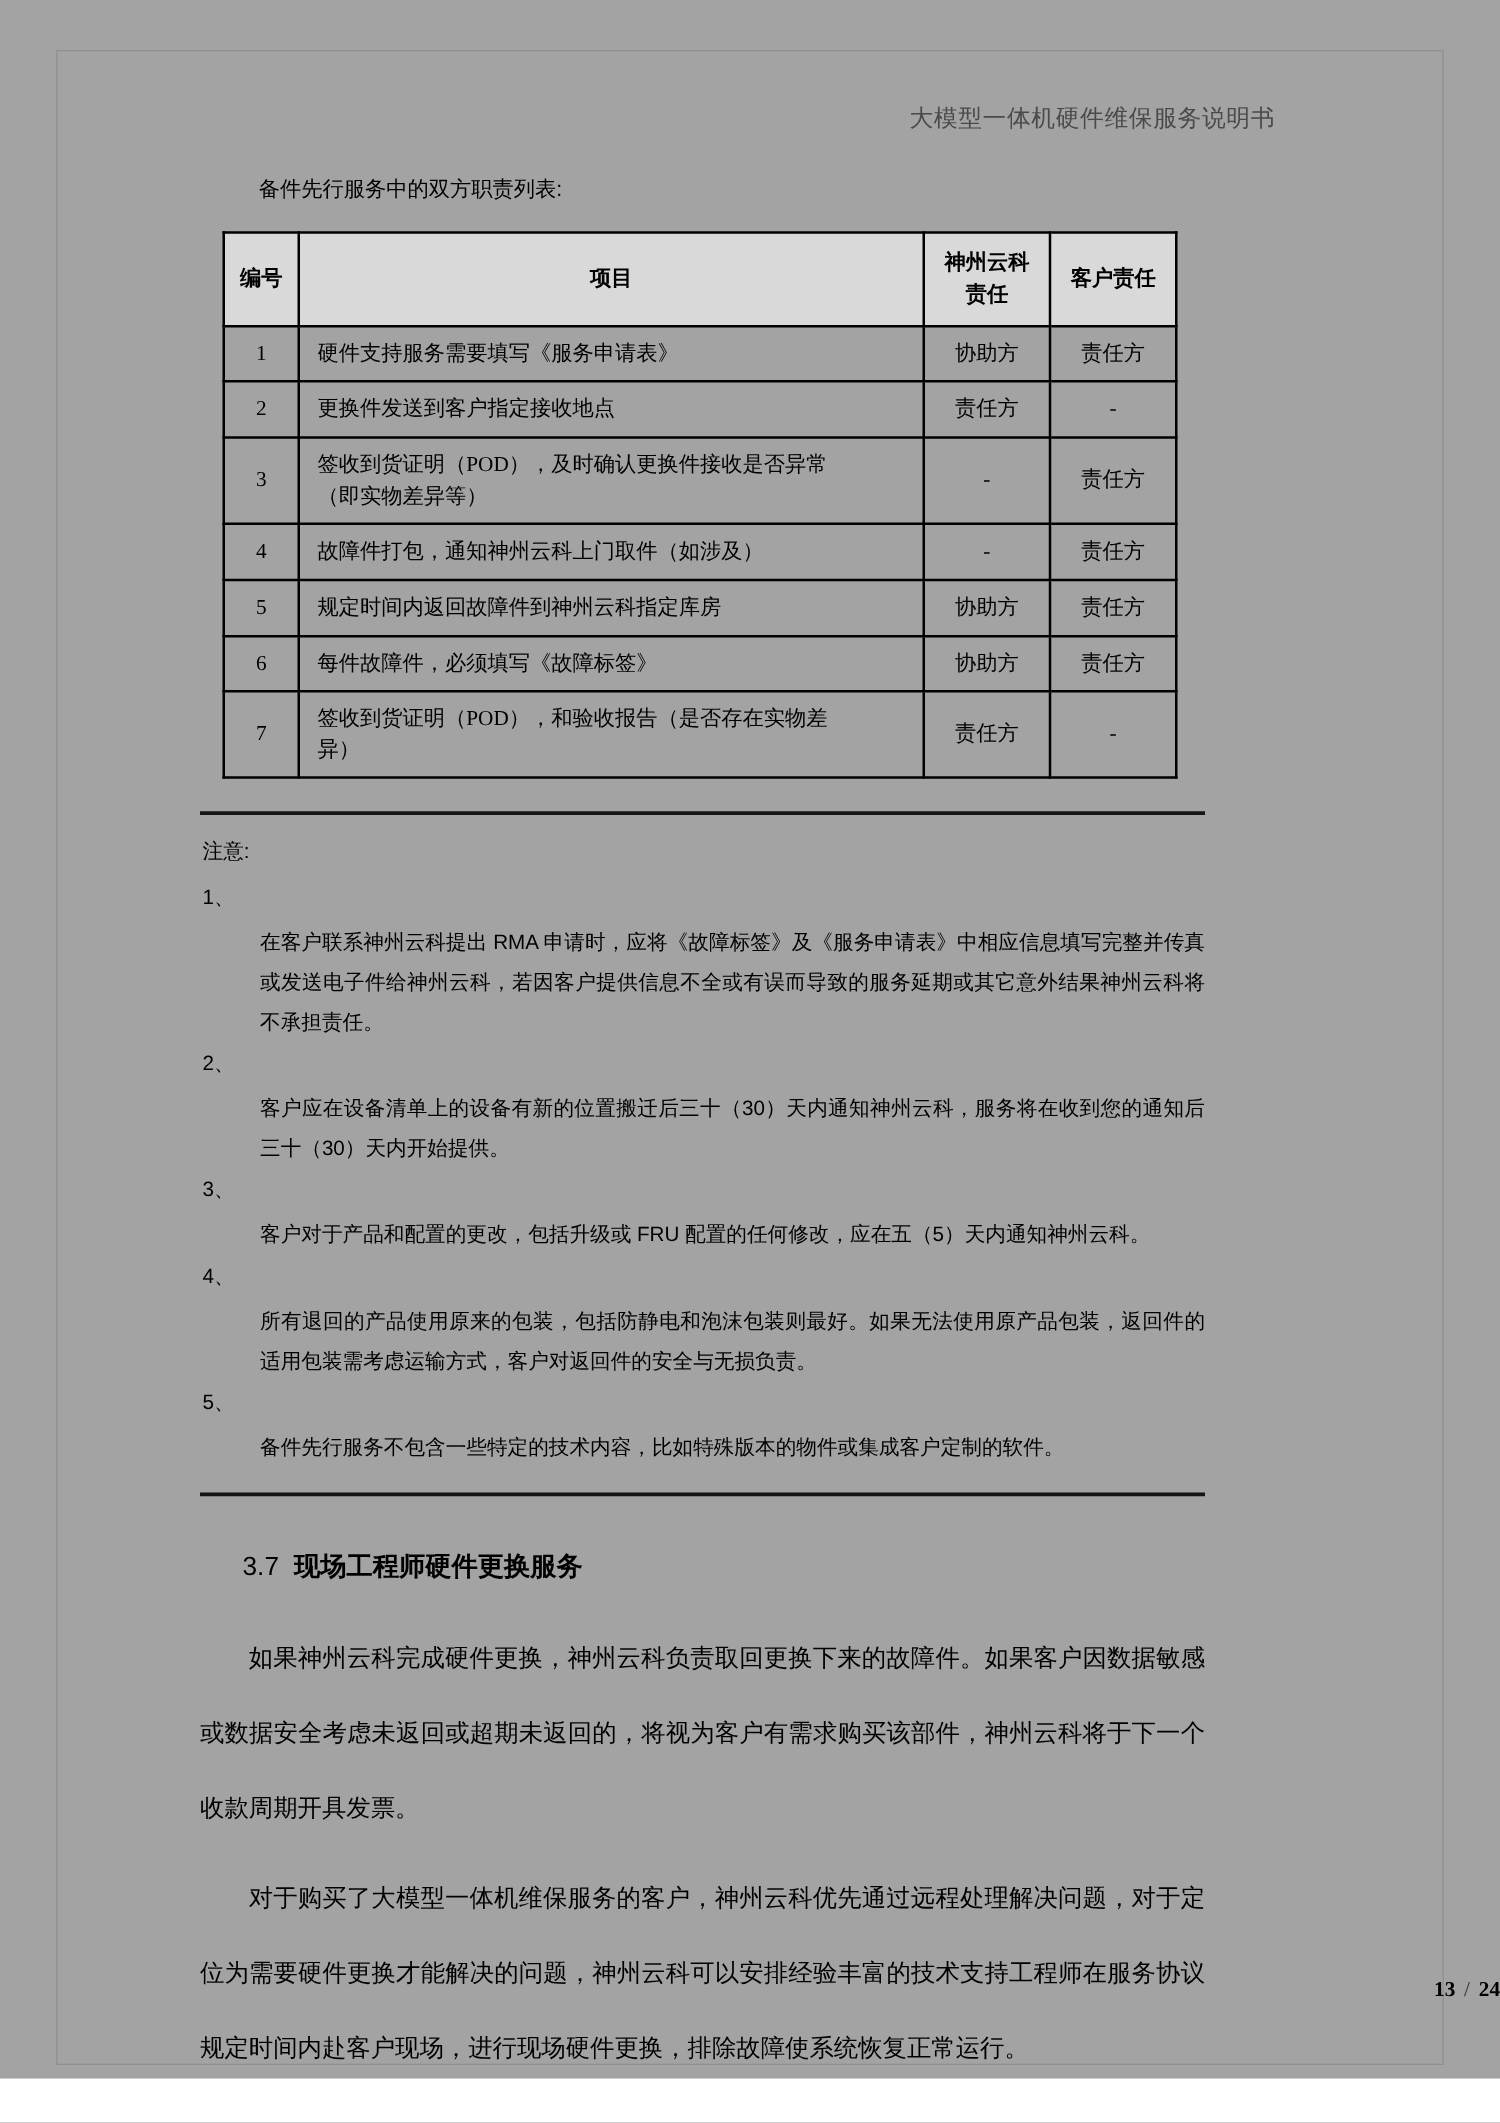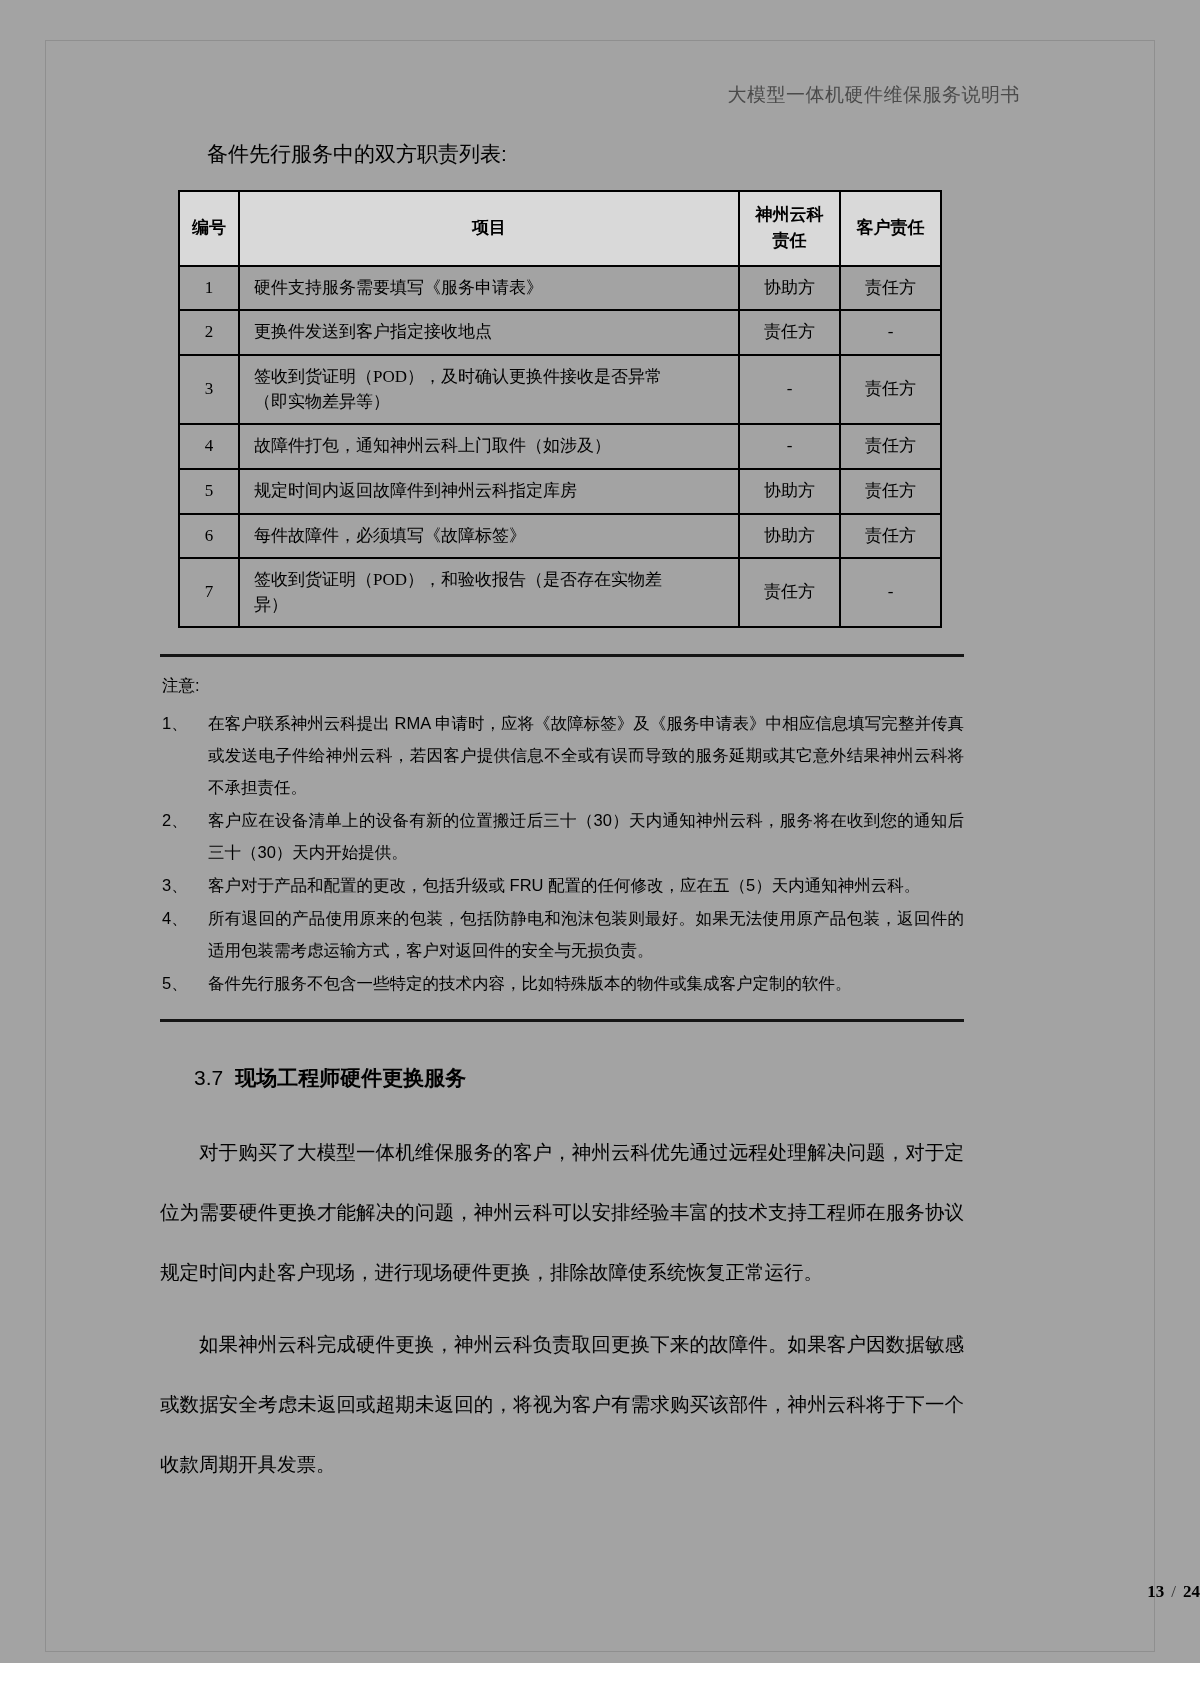--- a/index.html
+++ b/index.html
@@ -4,33 +4,33 @@
 <style>
   html,body{margin:0;padding:0;background:#ffffff;}
   .page{position:relative;width:1200px;height:1663px;background:#a3a3a3;
         font-family:"Liberation Sans",sans-serif;color:#000;overflow:hidden;}
   .frame{position:absolute;left:45px;top:40px;width:1108px;height:1610px;
          border:1px solid #8f8f8f;pointer-events:none;}
   .header{position:absolute;top:82px;right:180px;
           font-family:"Liberation Serif",serif;font-size:19px;color:#4a4a4a;
           letter-spacing:.5px;}
   .content{position:absolute;left:160px;top:140px;width:804px;}
-  .intro{margin:0 0 22px 47px;font-size:21px;}
+  .intro{margin:0 0 22px 47px;font-size:17px;}
   table{border-collapse:collapse;margin-left:18px;width:762px;table-layout:fixed;font-family:Liberation Serif, serif;}
   th,td{border:2px solid #000;vertical-align:middle;}
   th{background:#d9d9d9;font-size:17px;font-weight:700;padding:10px 4px;
      text-align:center;line-height:1.55;}
   th.pre{white-space:pre-line;}
   td{font-size:17px;padding:9px 6px;text-align:center;line-height:1.45;}
   td.item{text-align:left;padding-left:14px;padding-right:20px;white-space:pre-line;}
   .rule{border:none;border-top:3px solid #151515;margin:26px 0 0 0;width:100%;height:0;}
   .notes-label{font-weight:400;font-size:16.5px;margin:18px 0 10px 2px;}
   .note{display:flex;font-size:16.5px;line-height:32px;margin:0 0 1px 2px;}
   .note-num{flex:0 0 46px;}
-  .note-text{flex:1;text-align:justify;}
+  .note-text{flex:1;text-align:justify;margin-top:36px;}
   .rule2{margin-top:20px;}
   .section-heading{margin:42px 0 0 34px;font-size:21px;font-weight:400;}
   .sec-num{font-family:Liberation Sans, sans-serif;margin-right:12px;margin-top:40px;}
   .sec-title{font-weight:700;}
   .body-para{margin:30px 0 0 0;font-size:19.5px;line-height:60px;
              text-indent:2em;text-align:justify;}
   .body-para + .body-para{margin-top:12px;}
   .footer{position:absolute;top:1582px;left:0;width:100%;text-align:right;
           font-family:"Liberation Serif",serif;font-size:17px;}
   .footer .pg{font-weight:700;}
@@ -137,20 +137,20 @@
       <span class="note-num">5、</span>
       <span class="note-text">备件先行服务不包含一些特定的技术内容，比如特殊版本的物件或集成客户定制的软件。</span>
     </div>
 
     <hr class="rule rule2">
 
     <h2 class="section-heading">
       <span class="sec-num">3.7</span><span class="sec-title">现场工程师硬件更换服务</span>
     </h2>
 
+    <p class="body-para">如果神州云科完成硬件更换，神州云科负责取回更换下来的故障件。如果客户因数据敏感或数据安全考虑未返回或超期未返回的，将视为客户有需求购买该部件，神州云科将于下一个收款周期开具发票。</p>
     <p class="body-para">对于购买了大模型一体机维保服务的客户，神州云科优先通过远程处理解决问题，对于定位为需要硬件更换才能解决的问题，神州云科可以安排经验丰富的技术支持工程师在服务协议规定时间内赴客户现场，进行现场硬件更换，排除故障使系统恢复正常运行。</p>
-    <p class="body-para">如果神州云科完成硬件更换，神州云科负责取回更换下来的故障件。如果客户因数据敏感或数据安全考虑未返回或超期未返回的，将视为客户有需求购买该部件，神州云科将于下一个收款周期开具发票。</p>
   </div>
 
   <div class="footer">
     <span class="pg">13</span><span class="sep">/</span><span class="pg">24</span>
   </div>
 </div>
 
 </body></html>

